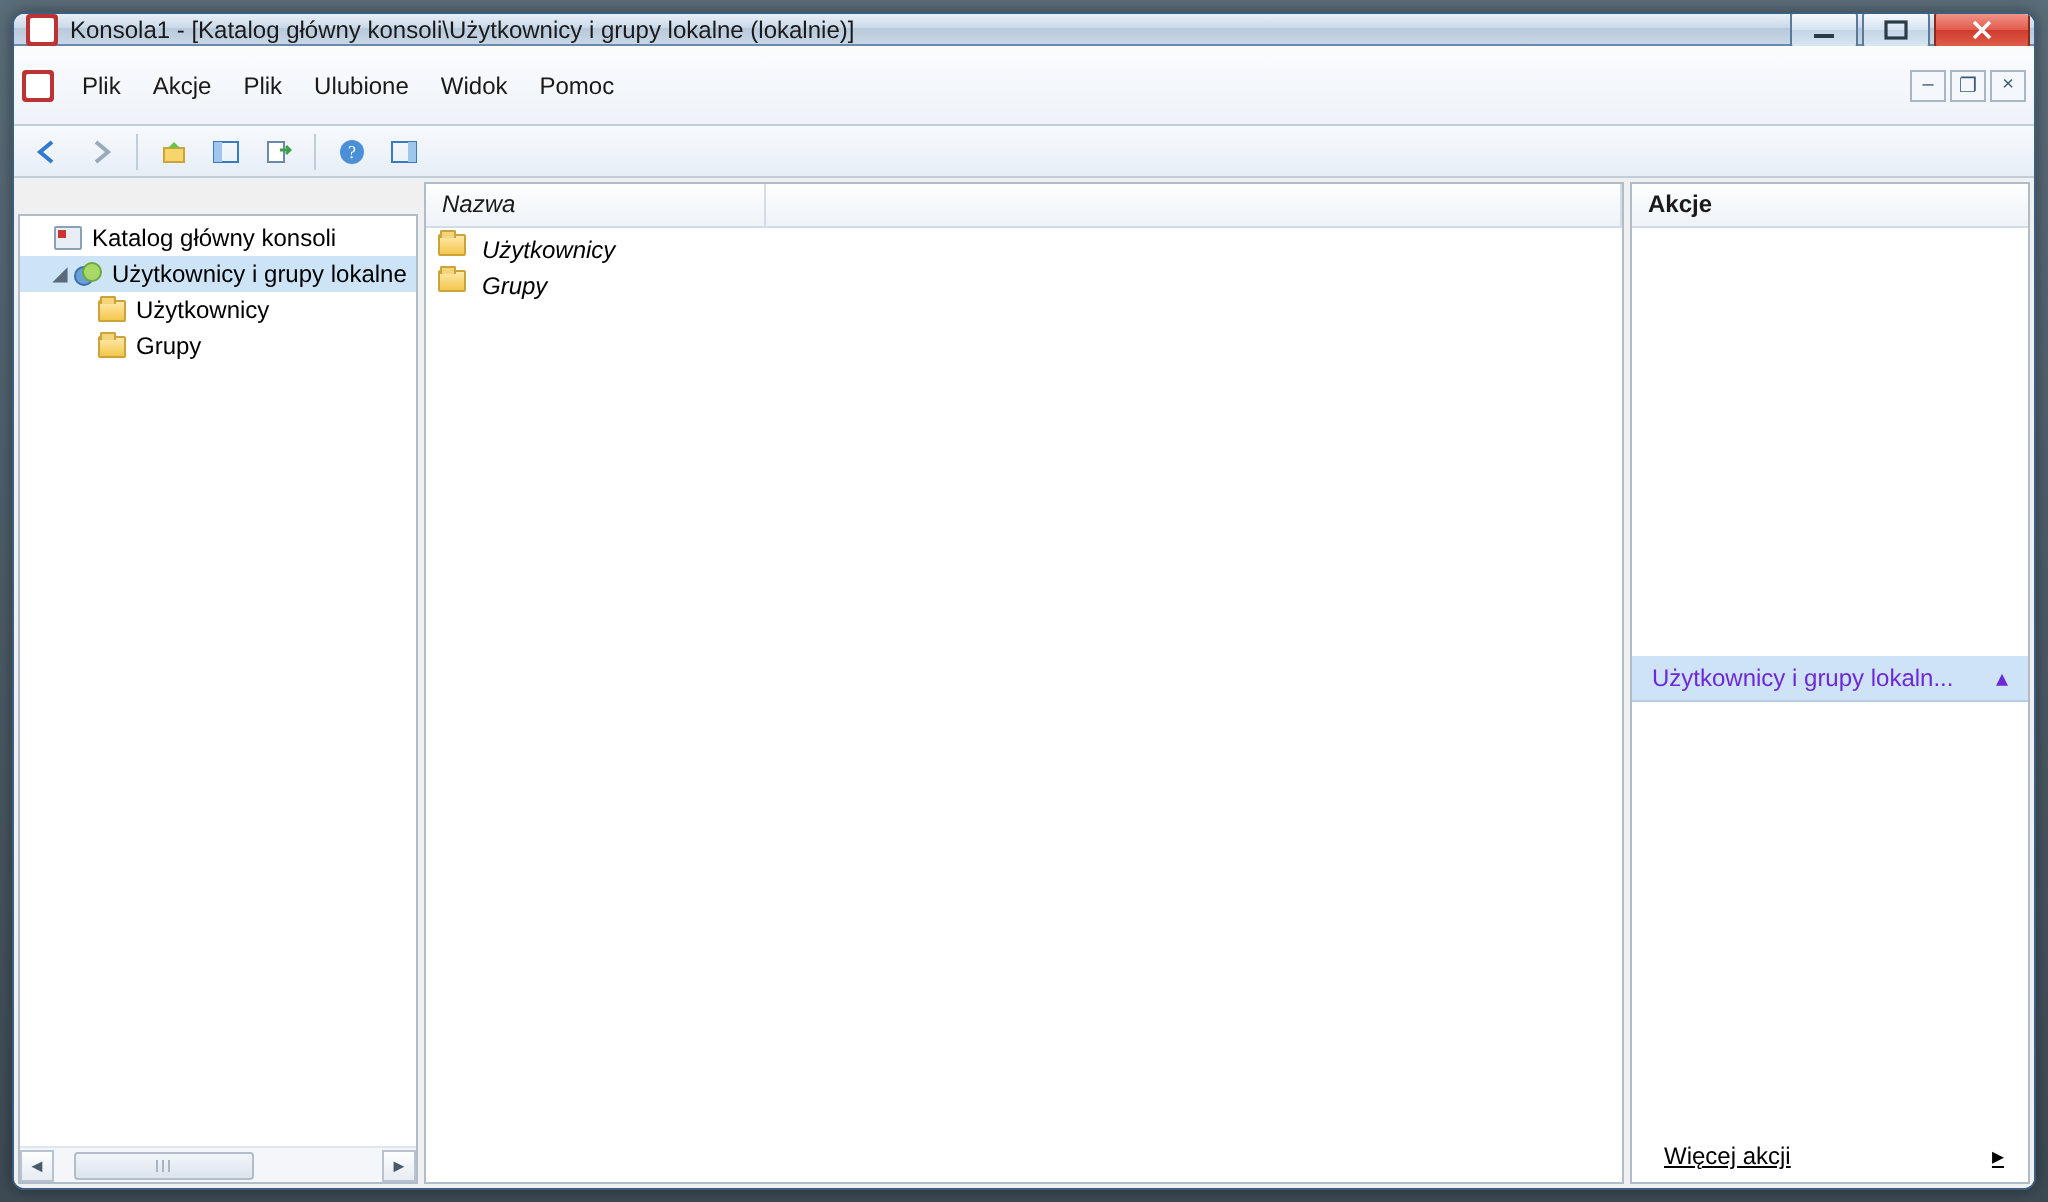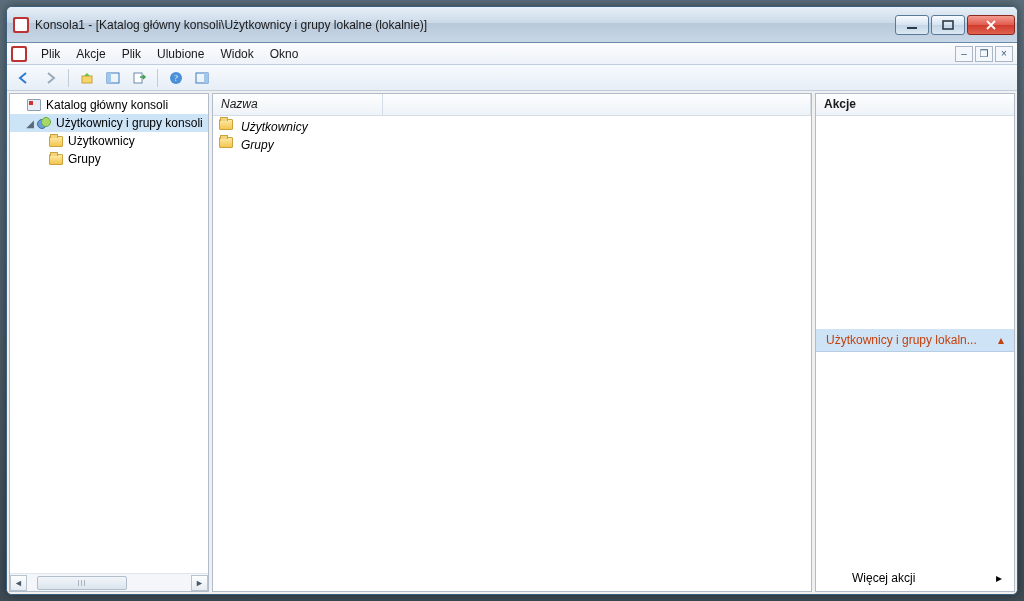--- a/index.html
+++ b/index.html
@@ -17,21 +17,21 @@
     background: #fff;
     border: 1px solid #3b5f7f;
     border-radius: 6px;
     box-shadow: 0 0 8px rgba(0,0,0,0.4);
     display: flex;
     flex-direction: column;
     overflow: hidden;
   }
   
   .titlebar {
-    height: 36px;
+    height: 16px;
     background: linear-gradient(to bottom, #e8f0f8 0%, #cbd9e8 45%, #b8c9db 46%, #c8d7e6 100%);
     border-bottom: 1px solid #6a8aab;
     display: flex;
     align-items: center;
     padding: 0 2px 0 6px;
   }
   .titlebar .app-icon {
     width: 16px; height: 16px;
     margin-right: 6px;
     background: #b33;
@@ -56,21 +56,21 @@
   }
   .winbtn.close {
     width: 48px;
     background: linear-gradient(to bottom, #f39a8f, #e15b4e 49%, #cf3a2c 50%, #e0624f);
     border-color:#8a2a1f;
     color:#fff;
   }
   .winbtn svg { width: 12px; height: 10px; }
   
   .menubar {
-    height: 22px;
+    height: 40px;
     background: linear-gradient(to bottom, #fbfcfe, #eef3f9);
     border-bottom: 1px solid #c0cddb;
     display:flex;align-items:center;
     padding: 0 4px;
   }
   .menubar .app-icon2 {
     width: 16px; height: 16px; margin-right: 6px;
     background: #b33; border-radius:2px;position:relative;
   }
   .menubar .app-icon2::after{content:"";position:absolute;inset:2px;background:#fff;border-radius:1px;}
@@ -101,21 +101,21 @@
     flex:1;
     display:flex;
     gap:0;
     padding: 2px;
     background: #f0f0f0;
   }
   .pane {
     background:#fff;
     border:1px solid #b0bcc9;
   }
-  .tree-pane { width: 200px; display:flex;flex-direction:column; }
+  .tree-pane { width: 200px; display:flex;flex-direction:column;margin-top:16px; }
   .list-pane { flex:1; margin: 0 3px; display:flex;flex-direction:column;font-style:italic; }
   .actions-pane { width: 200px; display:flex;flex-direction:column;justify-content:space-between; }
   .tree-body { flex:1; overflow:hidden; padding-top:2px;}
   .tree-item { display:flex;align-items:center;height:18px;padding-left:4px;cursor:default;white-space:nowrap;}
   .tree-item .expander{width:12px;text-align:center;color:#5a6a7a;font-size:10px;}
   .tree-item .ticon{width:16px;height:16px;margin-right:4px;display:flex;align-items:center;justify-content:center;}
   .tree-item.selected{background:#cde4f7;}
   .tree-item.lvl1{padding-left:14px;}
   .tree-item.lvl2{padding-left:38px;}
   .hscroll {
@@ -134,23 +134,23 @@
   }
   .col-header .col{border-right:1px solid #d4dde6;padding:3px 8px;color:#1a1a1a;}
   .list-body{flex:1;padding-top:2px;}
   .list-row{display:flex;align-items:center;height:18px;padding-left:6px;cursor:default;}
   .list-row .ficon{width:16px;height:16px;margin-right:6px;}
   
   .actions-header{height:22px;border-bottom:1px solid #d4dde6;background:linear-gradient(#fdfefe,#eef3f8);padding:3px 8px;font-weight:bold;color:#1a1a1a;}
   .actions-group{
     background:#cfe3f6;border-bottom:1px solid #b5cee6;
     padding:4px 10px;display:flex;align-items:center;justify-content:space-between;
-    color:#c2410c;cursor:default;
-  }
-  .actions-item{padding:6px 12px 6px 36px;display:flex;align-items:center;justify-content:space-between;cursor:default;}
+    color:#6d28d9;cursor:default;
+  }
+  .actions-item{padding:6px 12px 6px 16px;display:flex;align-items:center;justify-content:space-between;cursor:default;text-decoration:underline;}
   .folder-icon{
     display:inline-block;width:14px;height:11px;background:linear-gradient(#ffe9a8,#f3c64e);border:1px solid #caa33a;border-radius:1px;position:relative;
   }
   .folder-icon::before{content:"";position:absolute;top:-3px;left:0;width:6px;height:3px;background:#f3d47a;border:1px solid #caa33a;border-bottom:none;border-radius:1px 1px 0 0;}
   .console-icon{
     display:inline-block;width:14px;height:12px;background:#e8eef4;border:1px solid #8aa0b6;border-radius:1px;position:relative;
   }
   .console-icon::after{content:"";position:absolute;left:1px;top:1px;width:4px;height:4px;background:#c33;}
   .users-icon{
     display:inline-block;width:14px;height:12px;position:relative;
@@ -185,21 +185,21 @@
     </div>
   </div>
 
   <div class="menubar">
     <span class="app-icon2"></span>
     <span class="menu-item">Plik</span>
     <span class="menu-item">Akcje</span>
     <span class="menu-item">Plik</span>
     <span class="menu-item">Ulubione</span>
     <span class="menu-item">Widok</span>
-    <span class="menu-item">Okno</span>
+    <span class="menu-item">Pomoc</span>
     <span class="spacer"></span>
     <span class="mdi-btn">–</span>
     <span class="mdi-btn">❐</span>
     <span class="mdi-btn">×</span>
   </div>
 
   <div class="toolbar">
     <div class="tbtn">
       <svg width="14" height="14" viewBox="0 0 14 14">
           <path d="M9 2 L3 7 L9 12" fill="none" stroke="#2f7bd0" stroke-width="2"></path>
@@ -253,21 +253,21 @@
           <span class="ticon">
               <span class="console-icon"></span>
             </span>
           <span>Katalog główny konsoli</span>
         </div>
         <div class="tree-item lvl1 selected">
           <span class="expander">◢</span>
           <span class="ticon">
               <span class="users-icon"></span>
             </span>
-          <span>Użytkownicy i grupy konsoli</span>
+          <span>Użytkownicy i grupy lokalne</span>
         </div>
         <div class="tree-item lvl2">
           <span class="ticon">
               <span class="folder-icon"></span>
             </span>
           <span>Użytkownicy</span>
         </div>
         <div class="tree-item lvl2">
           <span class="ticon">
               <span class="folder-icon"></span>

